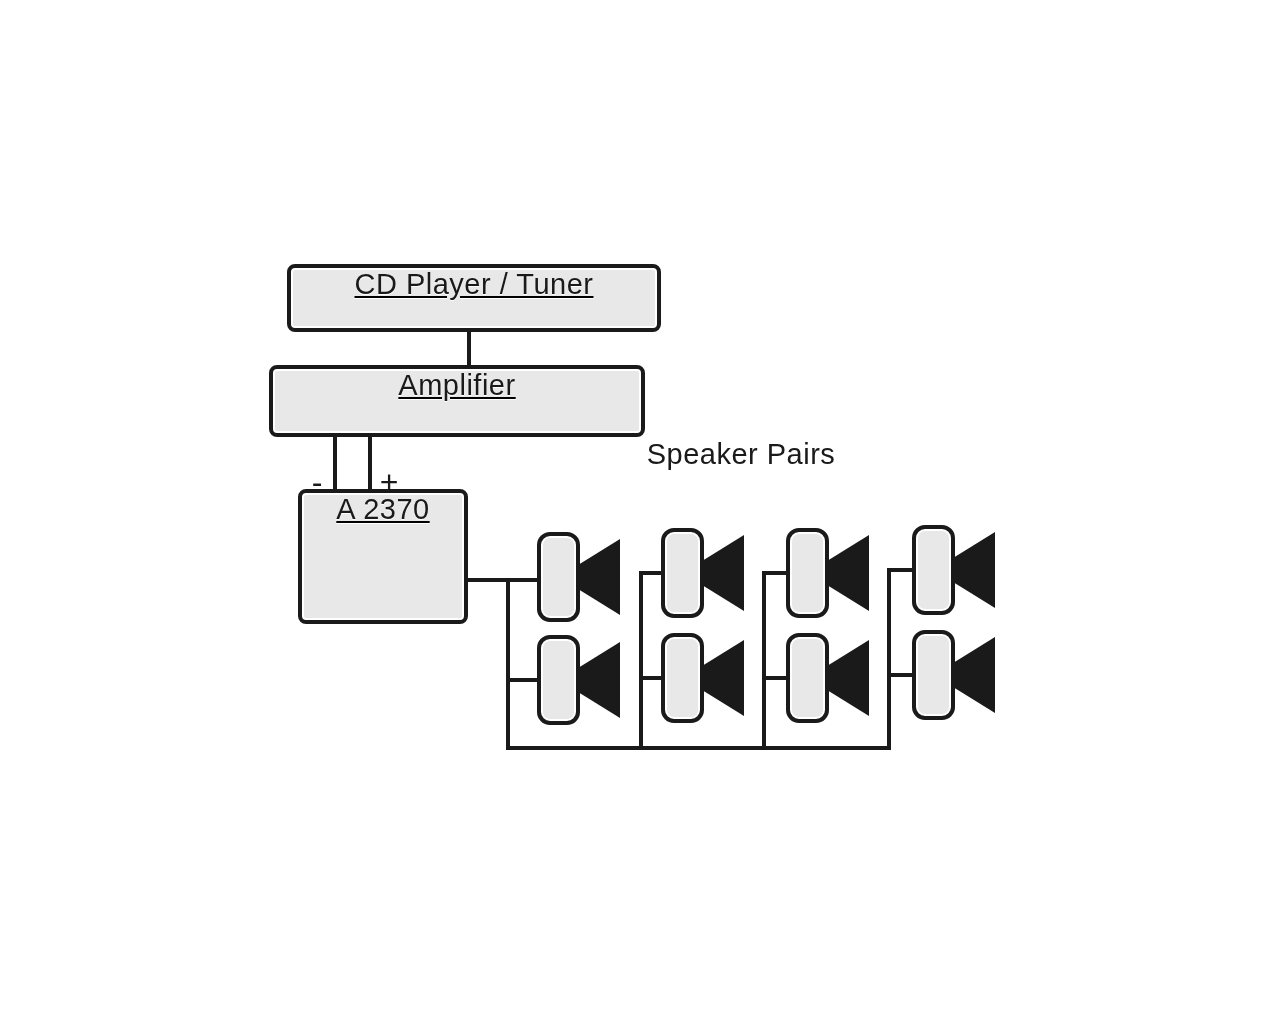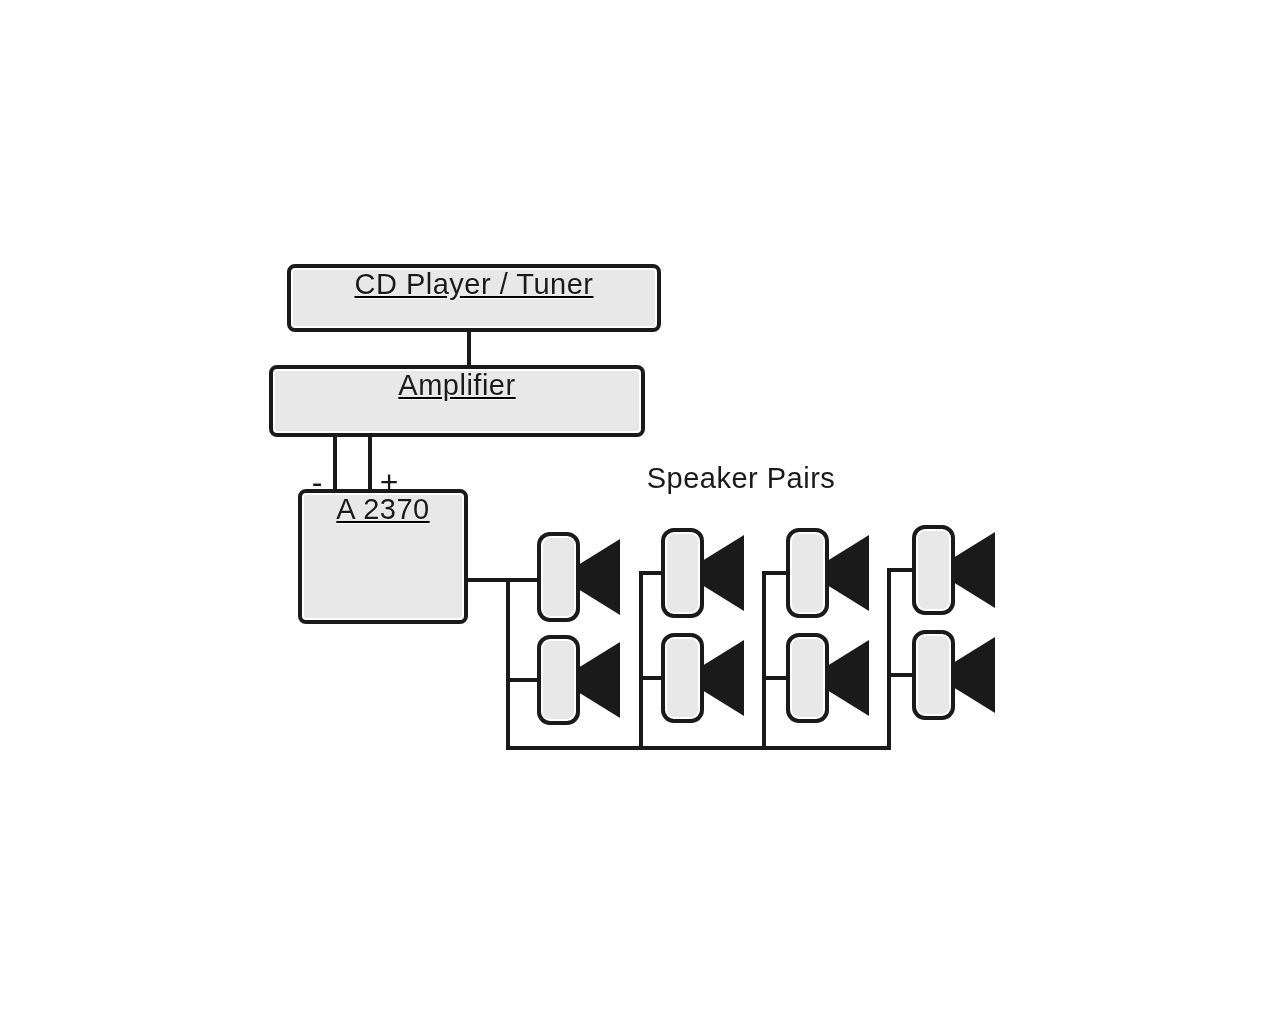--- a/index.html
+++ b/index.html
@@ -79,21 +79,21 @@
   <div class="box" style="left:269px;top:365px;width:376px;height:72px;">
     <span class="box-label">Amplifier</span>
   </div>
 
   <div class="box" style="left:298px;top:489px;width:170px;height:135px;">
     <span class="box-label">A 2370</span>
   </div>
 
   <div class="free-label polarity" style="left:302px;top:466px;width:30px;">-</div>
   <div class="free-label polarity" style="left:374px;top:466px;width:30px;">+</div>
-  <div class="free-label section-title" style="left:591px;top:462px;width:300px;">Speaker Pairs</div>
+  <div class="free-label section-title" style="left:591px;top:438px;width:300px;">Speaker Pairs</div>
 
   <div class="wire" style="left:467px;top:332px;width:4px;height:35px;"></div>
   <div class="wire" style="left:333px;top:437px;width:4px;height:71px;"></div>
   <div class="wire" style="left:368px;top:437px;width:4px;height:71px;"></div>
   <div class="wire" style="left:468px;top:578px;width:72px;height:4px;"></div>
 
   <div class="wire" style="left:506px;top:578px;width:4px;height:172px;"></div>
   <div class="wire" style="left:506px;top:678px;width:35px;height:4px;"></div>
 
   <div class="wire" style="left:639px;top:571px;width:4px;height:179px;"></div>

